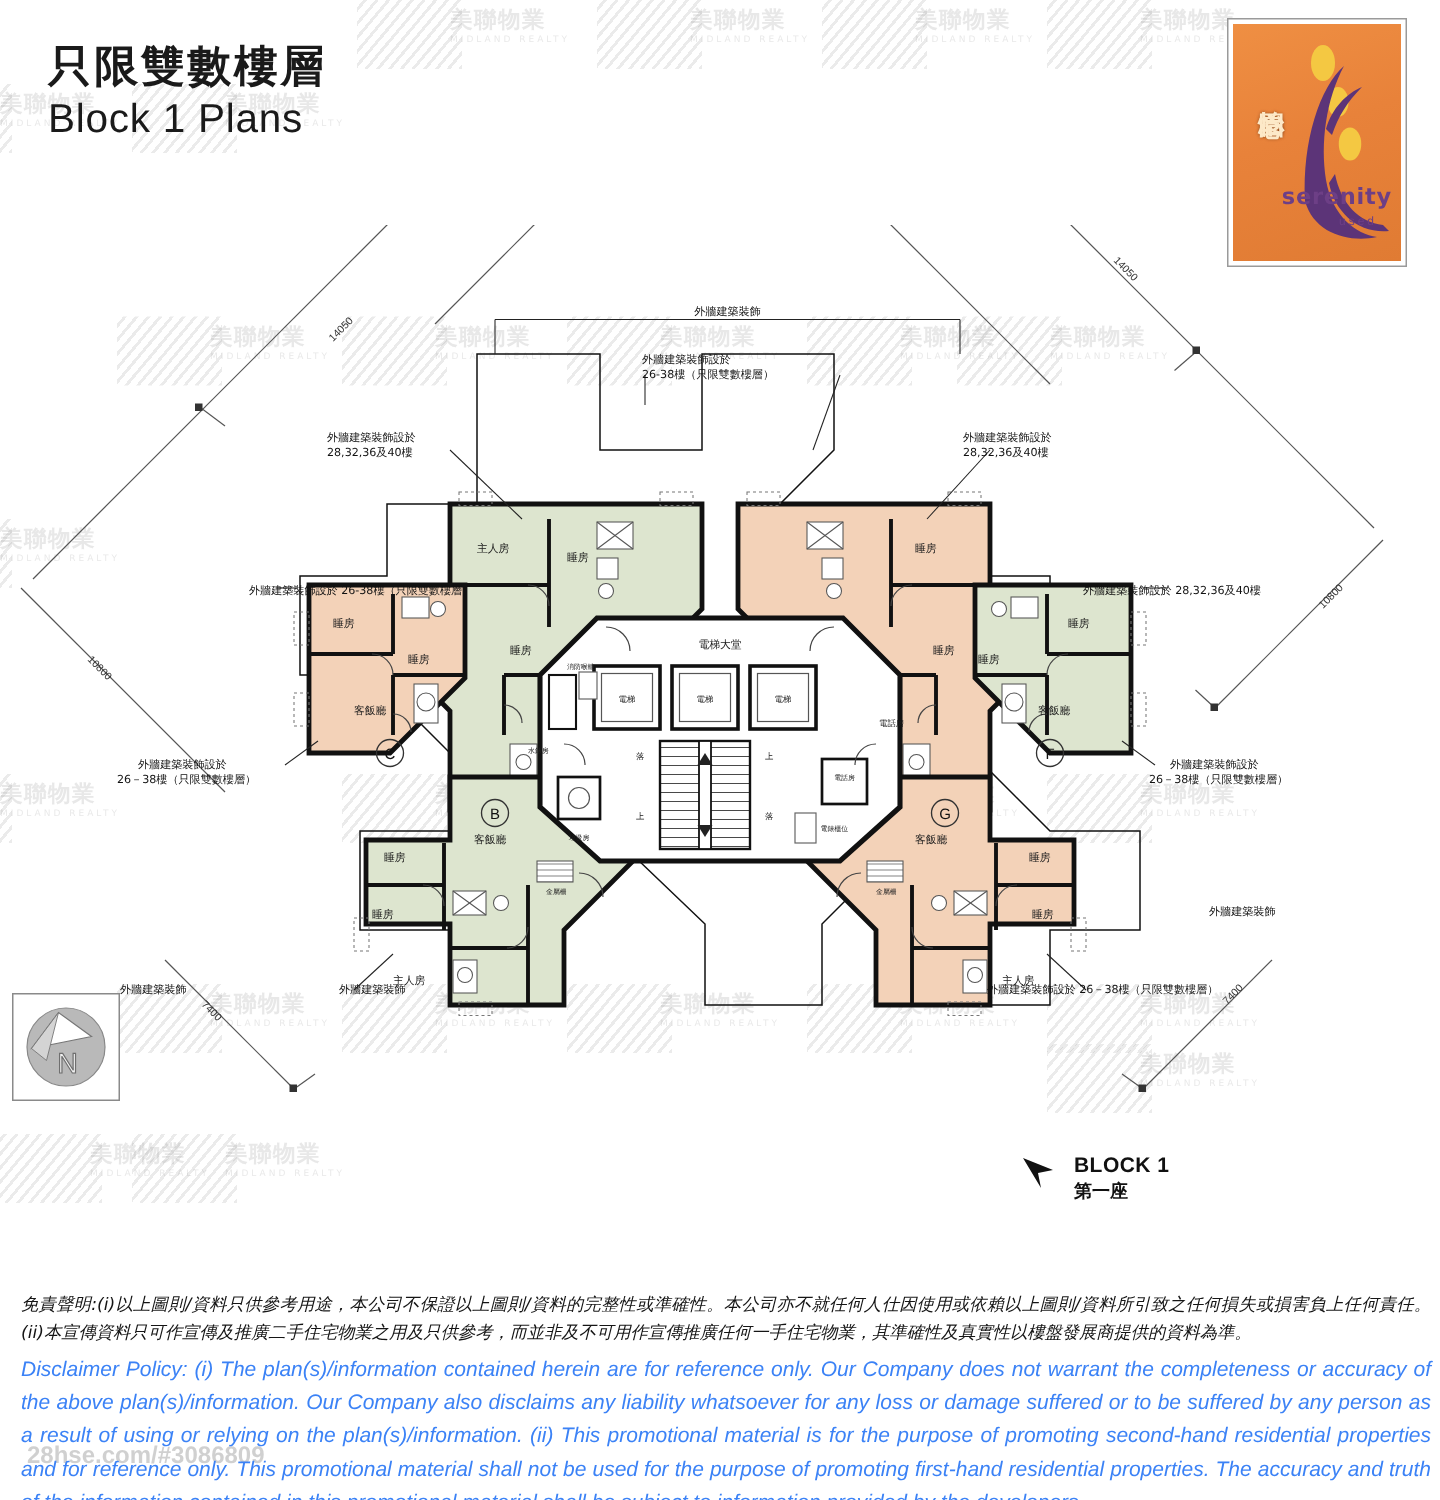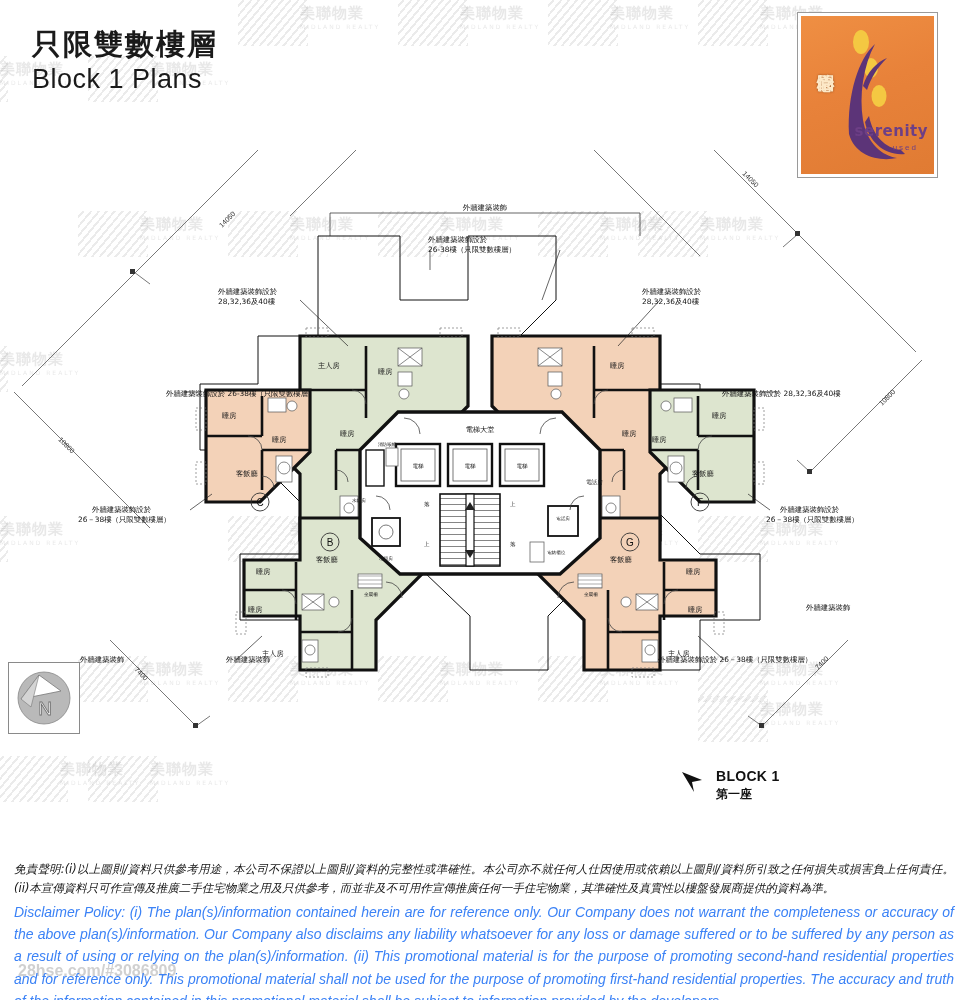--- a/index.html
+++ b/index.html
@@ -40,21 +40,21 @@
     font-family:"DejaVu Sans","Liberation Sans",sans-serif;
     color:#1a1a1a; line-height:1.15;
   }
   .title-en {
     font-size: 27px; font-weight:400; letter-spacing: 0.5px;
     color:#1a1a1a; line-height:1.2; margin-top:2px;
   }
 
   
   .logo-box {
-    position:absolute; right:22px; top:12px; width:141px; height:166px;
+    position:absolute; right:22px; top:12px; width:120px; height:166px;
     border:1px solid #9a9a9a; background:#ffffff; padding:3px; z-index:12;
   }
   .logo-inner {
     width:100%; height:100%;
     background: linear-gradient(160deg,#ef8f43 0%, #e8823a 45%, #e07b33 100%);
     position:relative; overflow:hidden;
   }
   .logo-cn-col {
     position:absolute; left:13px; top:44px;
     font-family:"DejaVu Sans","Liberation Sans",sans-serif;

